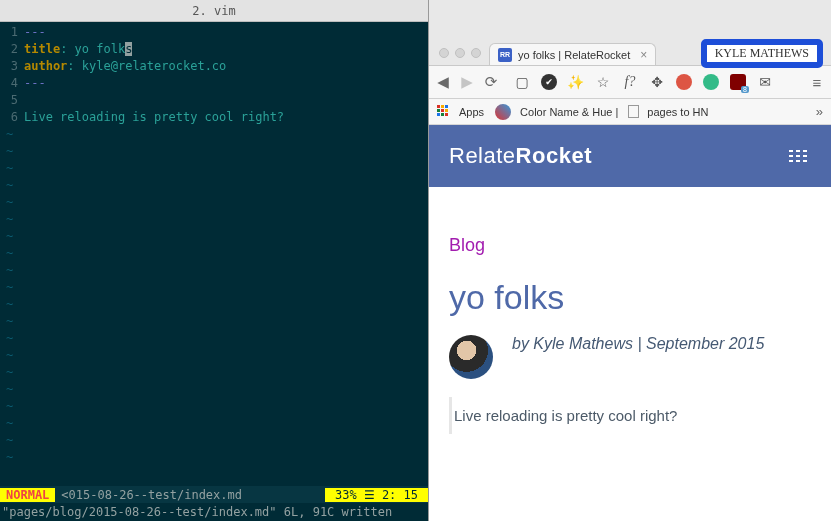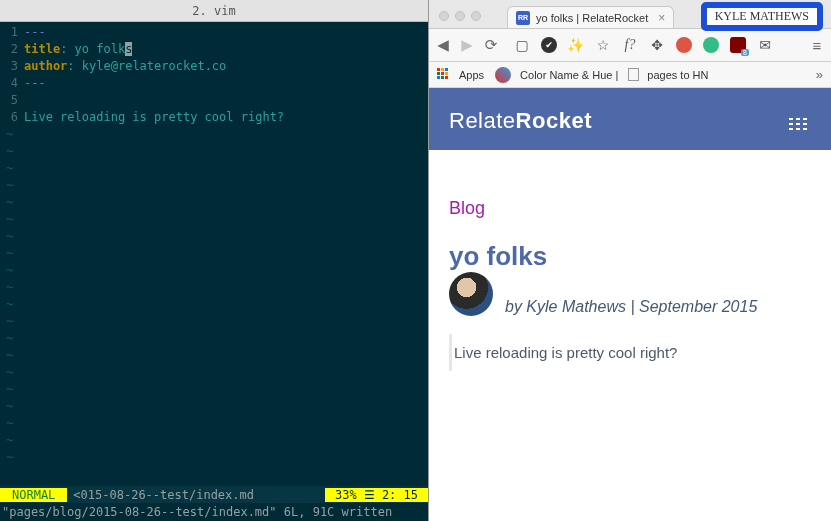--- a/index.html
+++ b/index.html
@@ -11,57 +11,57 @@
   .term-body { flex:1; padding:2px 0 0 0; position:relative; overflow:hidden; }
   .line { display:flex; white-space:pre; line-height:17px; }
   .gutter { width:24px; text-align:right; color:#4b6b72; padding-right:6px; flex-shrink:0; }
   .code { flex:1; }
   .kw { color:#b58900; font-weight:bold; }
   .str { color:#2aa198; }
   .dash { color:#6c71c4; }
   .tilde { color:#0b5a6e; padding-left:6px; line-height:17px; }
   .cursorblk { background:#93a1a1; color:#002b36; }
   .statusbar { height:17px; background:#073642; color:#93a1a1; display:flex; font-size:12px; align-items:center; }
-  .mode { background:#ffff00; color:#15803d; font-weight:normal; padding:0 12px; }
+  .mode { background:#ffff00; color:#ef4444; font-weight:bold; padding:0 6px; }
   .filep { padding:0 6px; flex:1; }
   .pctblk { background:#ffff00; color:#002b36; padding:0 10px; }
   .msgbar { height:18px; background:#002b36; color:#93a1a1; font-size:12px; padding:0 2px; line-height:18px; }
   
   .browser { flex:1; height:100%; background:#f2f2f2; display:flex; flex-direction:column; border-left:1px solid #999; }
   .chrome-top { background:#e8e8e8; }
-  .tab-row { height:28px; display:flex; align-items:flex-end; padding:4px 0 0 6px; gap:20px; }
+  .tab-row { height:28px; display:flex; align-items:flex-end; padding:4px 0 0 6px; gap:2px;margin-top:37px; }
   .traffic { display:flex; gap:6px; align-self:center; margin:0 6px 0 4px; }
   .dot { width:10px; height:10px; border-radius:50%; background:#d4d4d4; border:1px solid #c0c0c0; }
   .tab { height:22px; background:#f7f7f7; border:1px solid #c9c9c9; border-bottom:none; border-radius:6px 6px 0 0; display:flex; align-items:center; padding:0 8px; gap:6px; font-size:11px; color:#333; max-width:190px; }
   .favicon { width:14px; height:14px; background:#3b61c6; color:#fff; font-size:7px; font-weight:bold; display:flex; align-items:center; justify-content:center; border-radius:2px; }
   .tab-x { color:#888; font-size:12px; margin-left:4px; }
   .user-pill { margin-left:auto; margin-right:8px; align-self:center; font-family:"Comic Sans MS",cursive; font-size:12px; border:6px solid #1d4ed8; border-radius:5px; padding:1px 8px; background:#fff; color:#333; }
   .toolbar { height:34px; background:#f7f7f7; border-top:1px solid #c9c9c9; border-bottom:1px solid #d0d0d0; display:flex; align-items:center; padding:0 6px; gap:8px; }
   .nav-icn { width:16px; height:16px; display:inline-flex; align-items:center; justify-content:center; color:#6a6a6a; font-size:15px; }
   .tool-icons { display:flex; align-items:center; gap:9px; margin-left:6px; }
   .ti { width:18px; height:18px; display:inline-flex; align-items:center; justify-content:center; font-size:14px; color:#555; }
   .ti-circle { width:16px; height:16px; border-radius:50%; }
   .bookmark-bar { height:26px; background:#f7f7f7; border-bottom:1px solid #d6d6d6; display:flex; align-items:center; padding:0 8px; gap:10px; font-size:11px; color:#333; }
   .bm-item { display:flex; align-items:center; gap:8px; }
   .apps-grid { width:14px; height:14px; display:grid; grid-template-columns:repeat(3,3px); grid-template-rows:repeat(3,3px); gap:1px; }
   .apps-grid span { display:block; }
   .apps-grid span:nth-child(1){background:#d93025}.apps-grid span:nth-child(2){background:#f9ab00}.apps-grid span:nth-child(3){background:#1a73e8}.apps-grid span:nth-child(4){background:#188038}.apps-grid span:nth-child(5){background:#d93025}.apps-grid span:nth-child(6){background:#f9ab00}.apps-grid span:nth-child(7){background:#1a73e8}.apps-grid span:nth-child(8){background:#188038}.apps-grid span:nth-child(9){background:#d93025}
   .bm-chevron { margin-left:auto; color:#666; font-size:13px; }
   
   .viewport { flex:1; background:#fff; overflow:hidden; }
-  .site-header { height:62px; background:#4f69a8; color:#fff; display:flex; align-items:flex-end; padding:16px 20px; justify-content:space-between; }
+  .site-header { height:62px; background:#4f69a8; color:#fff; display:flex; align-items:center; padding:0 20px; justify-content:space-between; }
   .brand { font-size:22px; font-weight:300; letter-spacing:0.5px; }
   .brand b { font-weight:700; }
   .hamburger { display:flex; flex-direction:column; gap:3px; padding:4px; }
   .hamburger span { display:flex; gap:3px; }
   .hamburger i { width:4px; height:2px; background:#fff; display:block; }
   .content { padding:48px 20px 20px 20px; color:#333; }
   .crumb { color:#a21caf; font-size:18px; margin-bottom:22px; font-weight:500; }
-  .post-title { color:#4f69a8; font-size:26px; font-weight:700; }
-  .byline { display:flex; align-items:flex-end; gap:12px; margin-bottom:18px; }
+  .post-title { color:#4f69a8; font-size:34px; font-weight:400; margin-bottom:18px; }
+  .byline { display:flex; align-items:flex-start; gap:19px; margin-bottom:18px; }
   .avatar { width:44px; height:44px; border-radius:50%; background:radial-gradient(circle at 40% 35%, #e2c6a8 0 25%, #2a2a2a 25% 55%, #2b5080 55% 100%); }
   .by-text { font-style:italic; color:#455973; font-size:16px; }
   .body-text { border-left:3px solid #e6e6e6; padding:10px 0 10px 2px; color:#4c5a68; font-size:15px; }
 </style>
 </head>
 <body>
 
 <div class="split">
 
   <div class="term">

